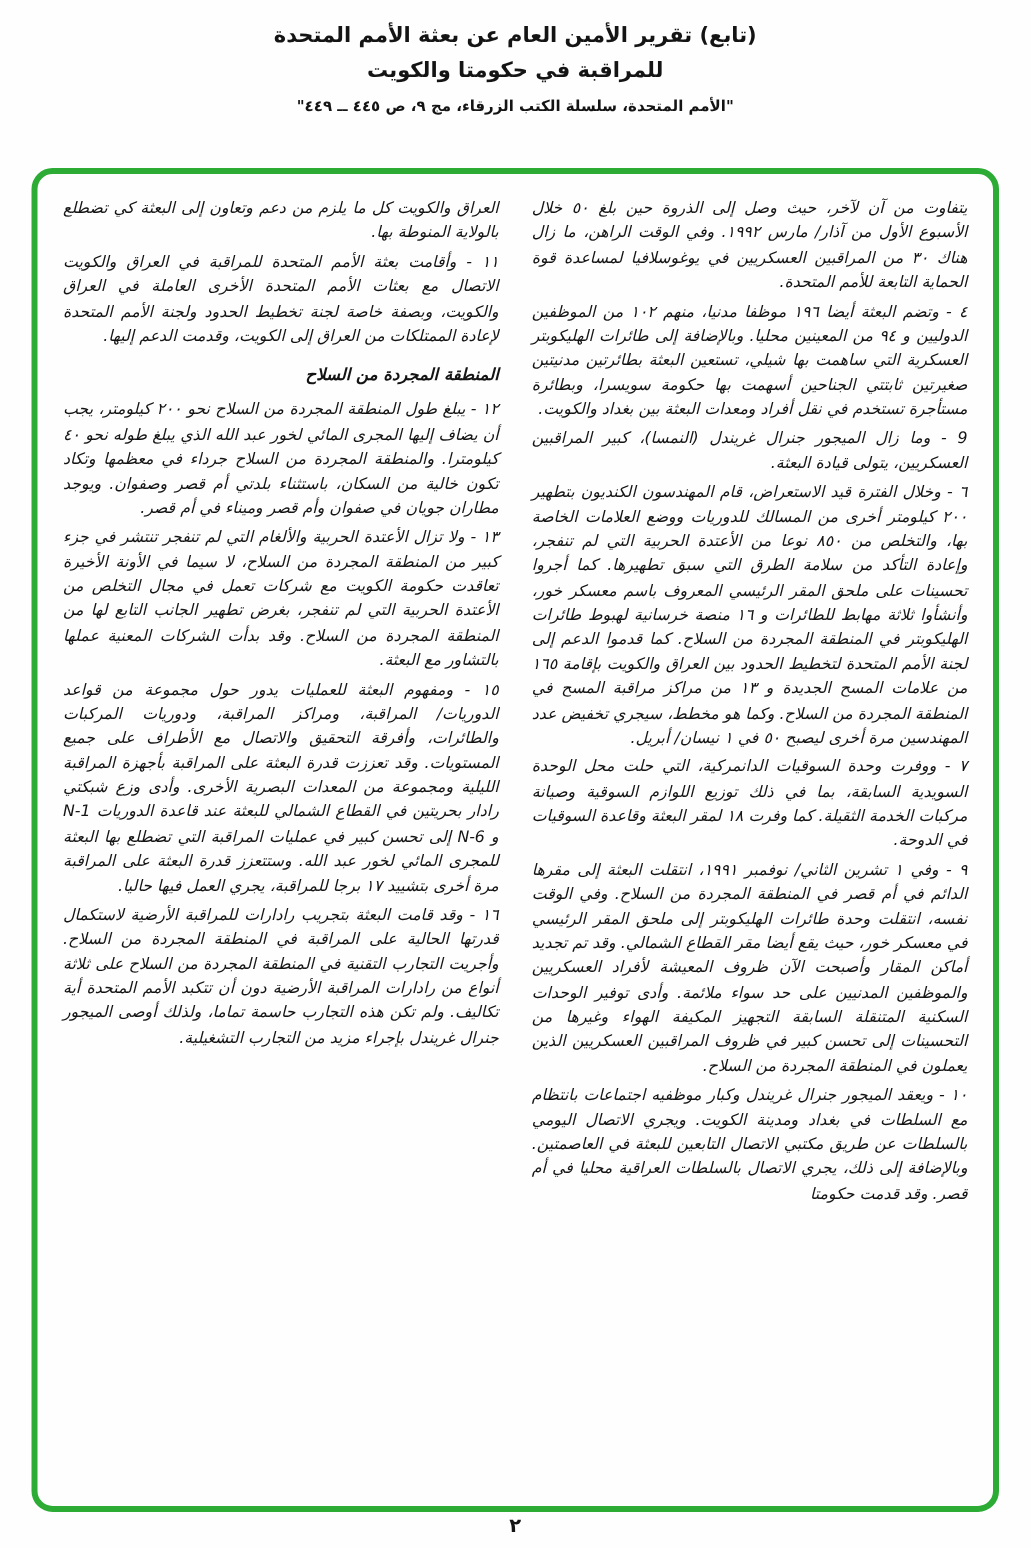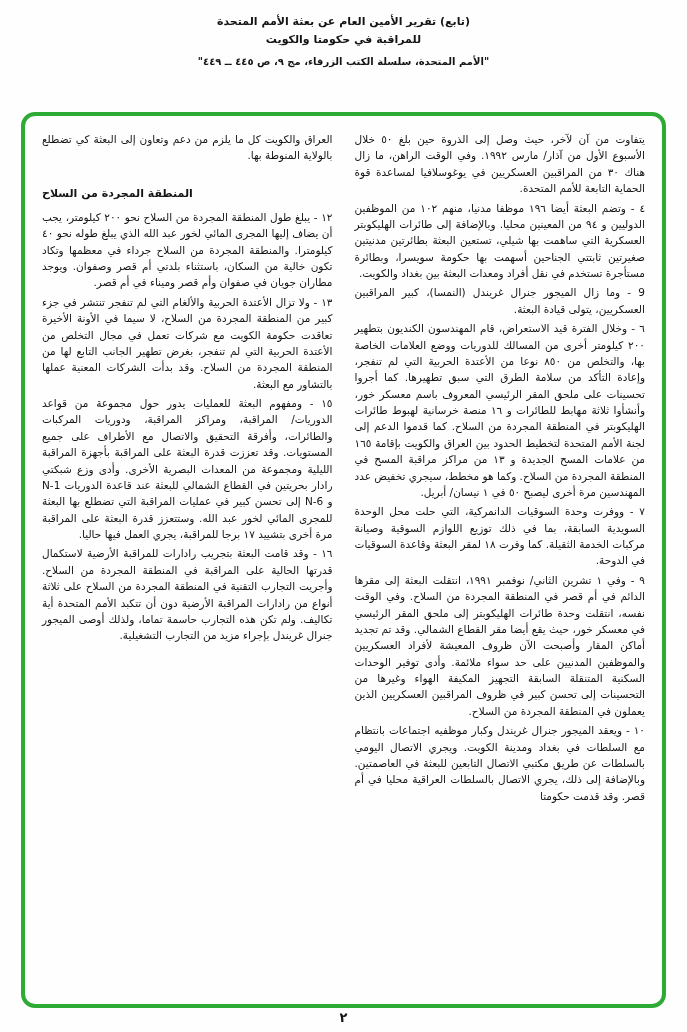--- a/index.html
+++ b/index.html
@@ -15,21 +15,21 @@
     width: 687px; height: 1032px;
     background: #fefefe;
     overflow: hidden;
   }
   .doc-header {
     padding-top: 13px;
     text-align: center;
     direction: rtl;
   }
   .title-line {
-    font-size: 11px;
+    font-size: 14px;
     font-weight: bold;
     line-height: 1.65;
   }
   .source-line {
     font-size: 10px;
     font-weight: bold;
     margin-top: 7px;
   }
   .green-box {
     position: absolute;
@@ -47,27 +47,28 @@
     gap: 22px;
     height: 100%;
   }
   .col {
     flex: 1 1 0;
     min-width: 0;
     direction: rtl;
     text-align: justify;
     font-size: 10.5px;
     line-height: 1.56;
+    font-style: italic;
   }
   .col p { margin: 0 0 3px 0; }
   .section-heading {
-    text-align: left;
+    text-align: right;
     font-weight: bold;
     font-size: 11px;
-    margin: 21px 0 7px 0;
+    margin: 9px 0 7px 0;
   }
   .page-number {
     position: absolute;
     bottom: 7px; left: 0;
     width: 100%;
     text-align: center;
     font-weight: bold;
     font-size: 13px;
   }
 </style>
@@ -90,20 +91,21 @@
         <p>٤ - وتضم البعثة أيضا ١٩٦ موظفا مدنيا، منهم ١٠٢ من الموظفين الدوليين و ٩٤ من المعينين محليا. وبالإضافة إلى طائرات الهليكوبتر العسكرية التي ساهمت بها شيلي، تستعين البعثة بطائرتين مدنيتين صغيرتين ثابتتي الجناحين أسهمت بها حكومة سويسرا، وبطائرة مستأجرة تستخدم في نقل أفراد ومعدات البعثة بين بغداد والكويت.</p>
         <p>9 - وما زال الميجور جنرال غريندل (النمسا)، كبير المراقبين العسكريين، يتولى قيادة البعثة.</p>
         <p>٦ - وخلال الفترة قيد الاستعراض، قام المهندسون الكنديون بتطهير ٢٠٠ كيلومتر أخرى من المسالك للدوريات ووضع العلامات الخاصة بها، والتخلص من ٨٥٠ نوعا من الأعتدة الحربية التي لم تنفجر، وإعادة التأكد من سلامة الطرق التي سبق تطهيرها. كما أجروا تحسينات على ملحق المقر الرئيسي المعروف باسم معسكر خور، وأنشأوا ثلاثة مهابط للطائرات و ١٦ منصة خرسانية لهبوط طائرات الهليكوبتر في المنطقة المجردة من السلاح. كما قدموا الدعم إلى لجنة الأمم المتحدة لتخطيط الحدود بين العراق والكويت بإقامة ١٦٥ من علامات المسح الجديدة و ١٣ من مراكز مراقبة المسح في المنطقة المجردة من السلاح. وكما هو مخطط، سيجري تخفيض عدد المهندسين مرة أخرى ليصبح ٥٠ في ١ نيسان/ أبريل.</p>
         <p>٧ - ووفرت وحدة السوقيات الدانمركية، التي حلت محل الوحدة السويدية السابقة، بما في ذلك توزيع اللوازم السوقية وصيانة مركبات الخدمة الثقيلة. كما وفرت ١٨ لمقر البعثة وقاعدة السوقيات في الدوحة.</p>
         <p>٩ - وفي ١ تشرين الثاني/ نوفمبر ١٩٩١، انتقلت البعثة إلى مقرها الدائم في أم قصر في المنطقة المجردة من السلاح. وفي الوقت نفسه، انتقلت وحدة طائرات الهليكوبتر إلى ملحق المقر الرئيسي في معسكر خور، حيث يقع أيضا مقر القطاع الشمالي. وقد تم تجديد أماكن المقار وأصبحت الآن ظروف المعيشة لأفراد العسكريين والموظفين المدنيين على حد سواء ملائمة. وأدى توفير الوحدات السكنية المتنقلة السابقة التجهيز المكيفة الهواء وغيرها من التحسينات إلى تحسن كبير في ظروف المراقبين العسكريين الذين يعملون في المنطقة المجردة من السلاح.</p>
         <p>١٠ - ويعقد الميجور جنرال غريندل وكبار موظفيه اجتماعات بانتظام مع السلطات في بغداد ومدينة الكويت. ويجري الاتصال اليومي بالسلطات عن طريق مكتبي الاتصال التابعين للبعثة في العاصمتين. وبالإضافة إلى ذلك، يجري الاتصال بالسلطات العراقية محليا في أم قصر. وقد قدمت حكومتا</p>
       </div>
 
       <div class="col">
         <p>العراق والكويت كل ما يلزم من دعم وتعاون إلى البعثة كي تضطلع بالولاية المنوطة بها.</p>
+        <p>١١ - وأقامت بعثة الأمم المتحدة للمراقبة في العراق والكويت الاتصال مع بعثات الأمم المتحدة الأخرى العاملة في العراق والكويت، وبصفة خاصة لجنة تخطيط الحدود ولجنة الأمم المتحدة لإعادة الممتلكات من العراق إلى الكويت، وقدمت الدعم إليها.</p>
         <h3 class="section-heading">المنطقة المجردة من السلاح</h3>
         <p>١٢ - يبلغ طول المنطقة المجردة من السلاح نحو ٢٠٠ كيلومتر، يجب أن يضاف إليها المجرى المائي لخور عبد الله الذي يبلغ طوله نحو ٤٠ كيلومترا. والمنطقة المجردة من السلاح جرداء في معظمها وتكاد تكون خالية من السكان، باستثناء بلدتي أم قصر وصفوان. ويوجد مطاران جويان في صفوان وأم قصر وميناء في أم قصر.</p>
         <p>١٣ - ولا تزال الأعتدة الحربية والألغام التي لم تنفجر تنتشر في جزء كبير من المنطقة المجردة من السلاح، لا سيما في الأونة الأخيرة تعاقدت حكومة الكويت مع شركات تعمل في مجال التخلص من الأعتدة الحربية التي لم تنفجر، بغرض تطهير الجانب التابع لها من المنطقة المجردة من السلاح. وقد بدأت الشركات المعنية عملها بالتشاور مع البعثة.</p>
         <p>١٥ - ومفهوم البعثة للعمليات يدور حول مجموعة من قواعد الدوريات/ المراقبة، ومراكز المراقبة، ودوريات المركبات والطائرات، وأفرقة التحقيق والاتصال مع الأطراف على جميع المستويات. وقد تعززت قدرة البعثة على المراقبة بأجهزة المراقبة الليلية ومجموعة من المعدات البصرية الأخرى. وأدى وزع شبكتي رادار بحريتين في القطاع الشمالي للبعثة عند قاعدة الدوريات N-1 و N-6 إلى تحسن كبير في عمليات المراقبة التي تضطلع بها البعثة للمجرى المائي لخور عبد الله. وستتعزز قدرة البعثة على المراقبة مرة أخرى بتشييد ١٧ برجا للمراقبة، يجري العمل فيها حاليا.</p>
         <p>١٦ - وقد قامت البعثة بتجريب رادارات للمراقبة الأرضية لاستكمال قدرتها الحالية على المراقبة في المنطقة المجردة من السلاح. وأجريت التجارب التقنية في المنطقة المجردة من السلاح على ثلاثة أنواع من رادارات المراقبة الأرضية دون أن تتكبد الأمم المتحدة أية تكاليف. ولم تكن هذه التجارب حاسمة تماما، ولذلك أوصى الميجور جنرال غريندل بإجراء مزيد من التجارب التشغيلية.</p>
       </div>
 
     </div>
   </div>
 

